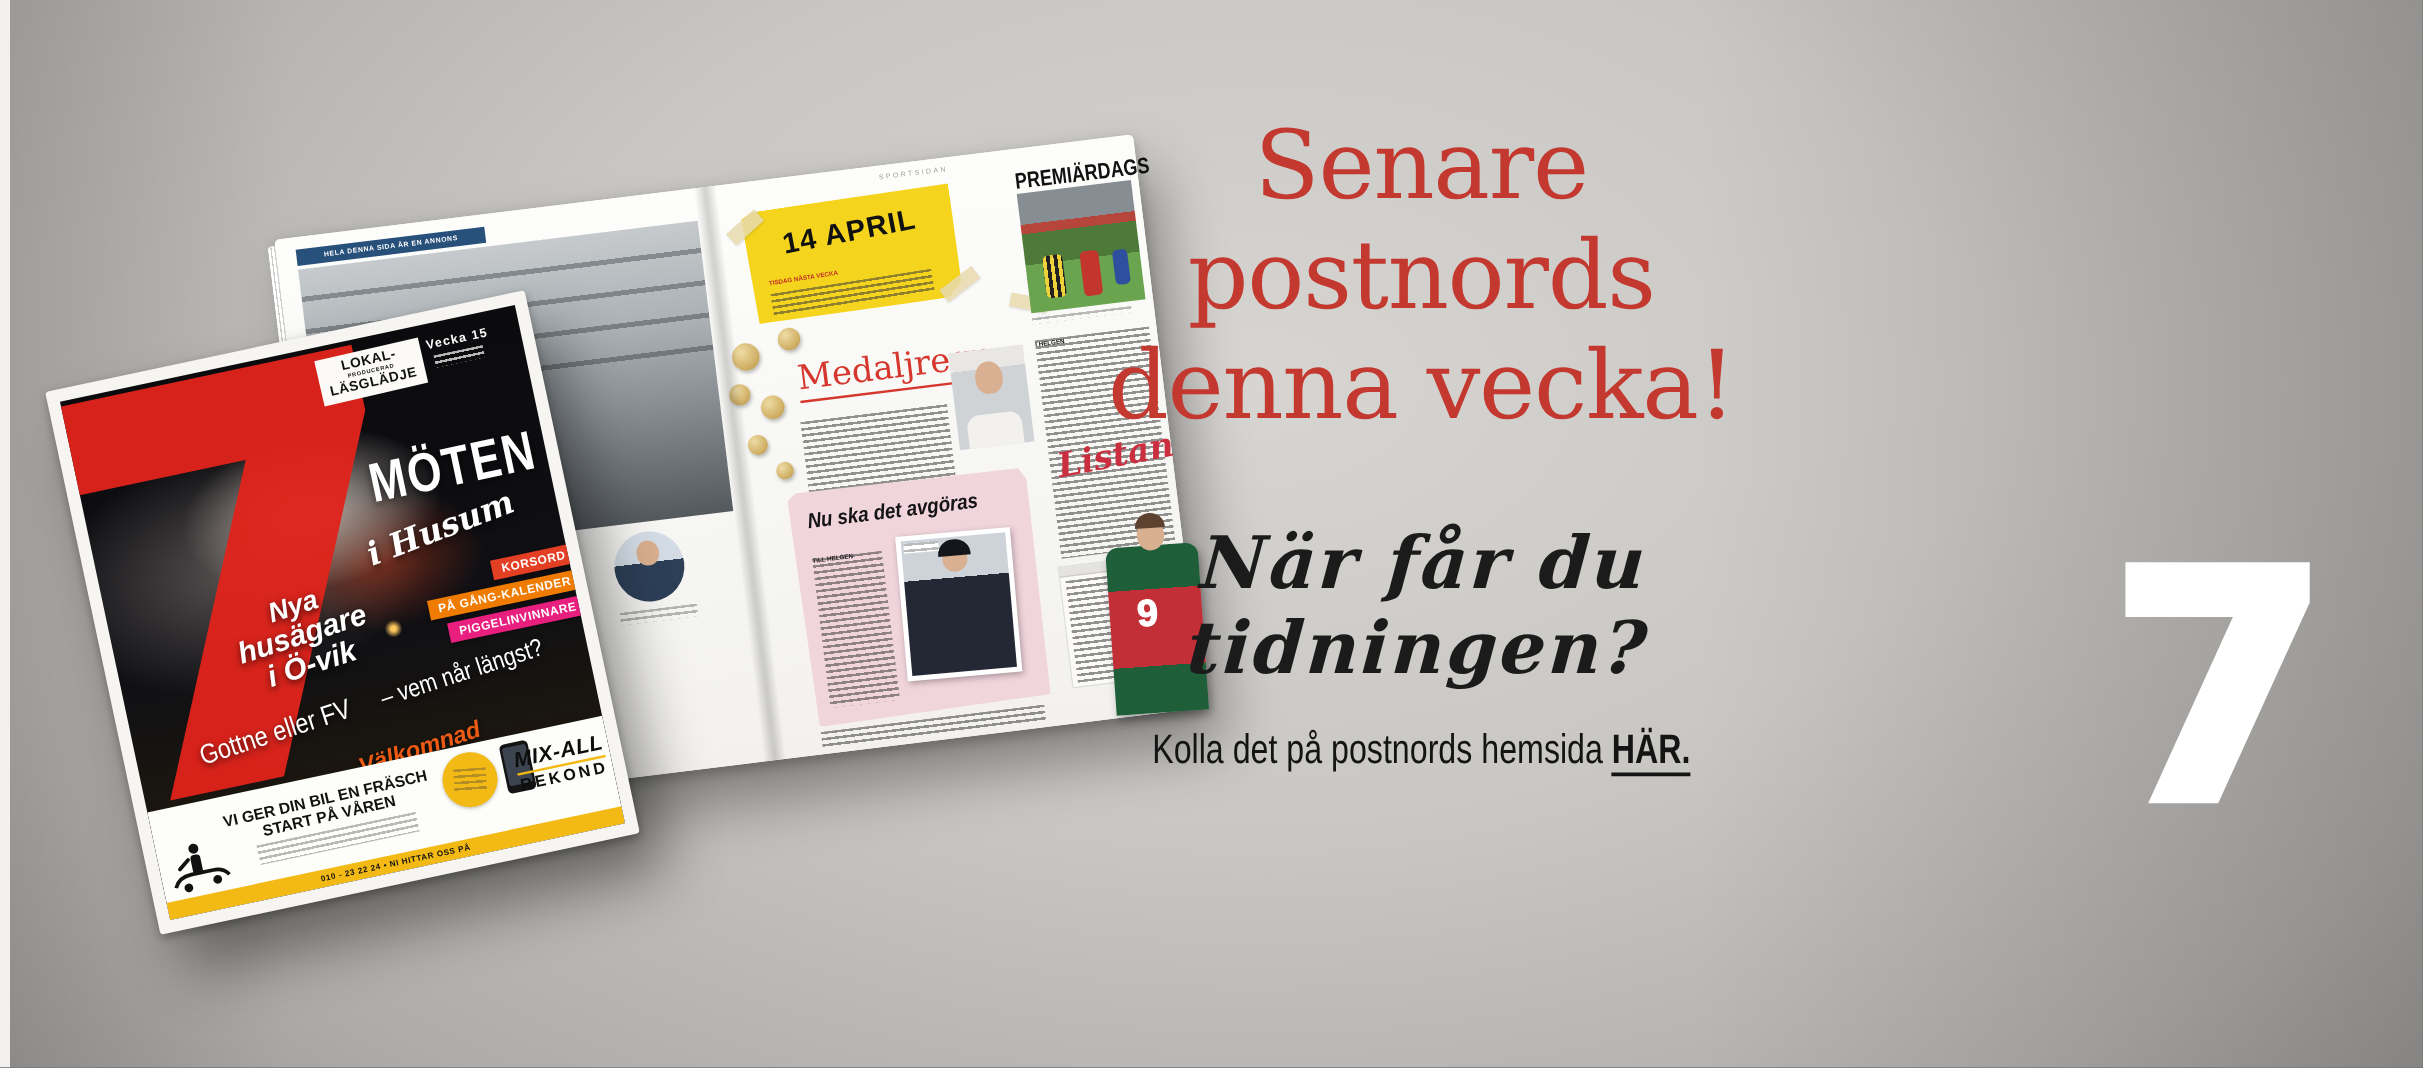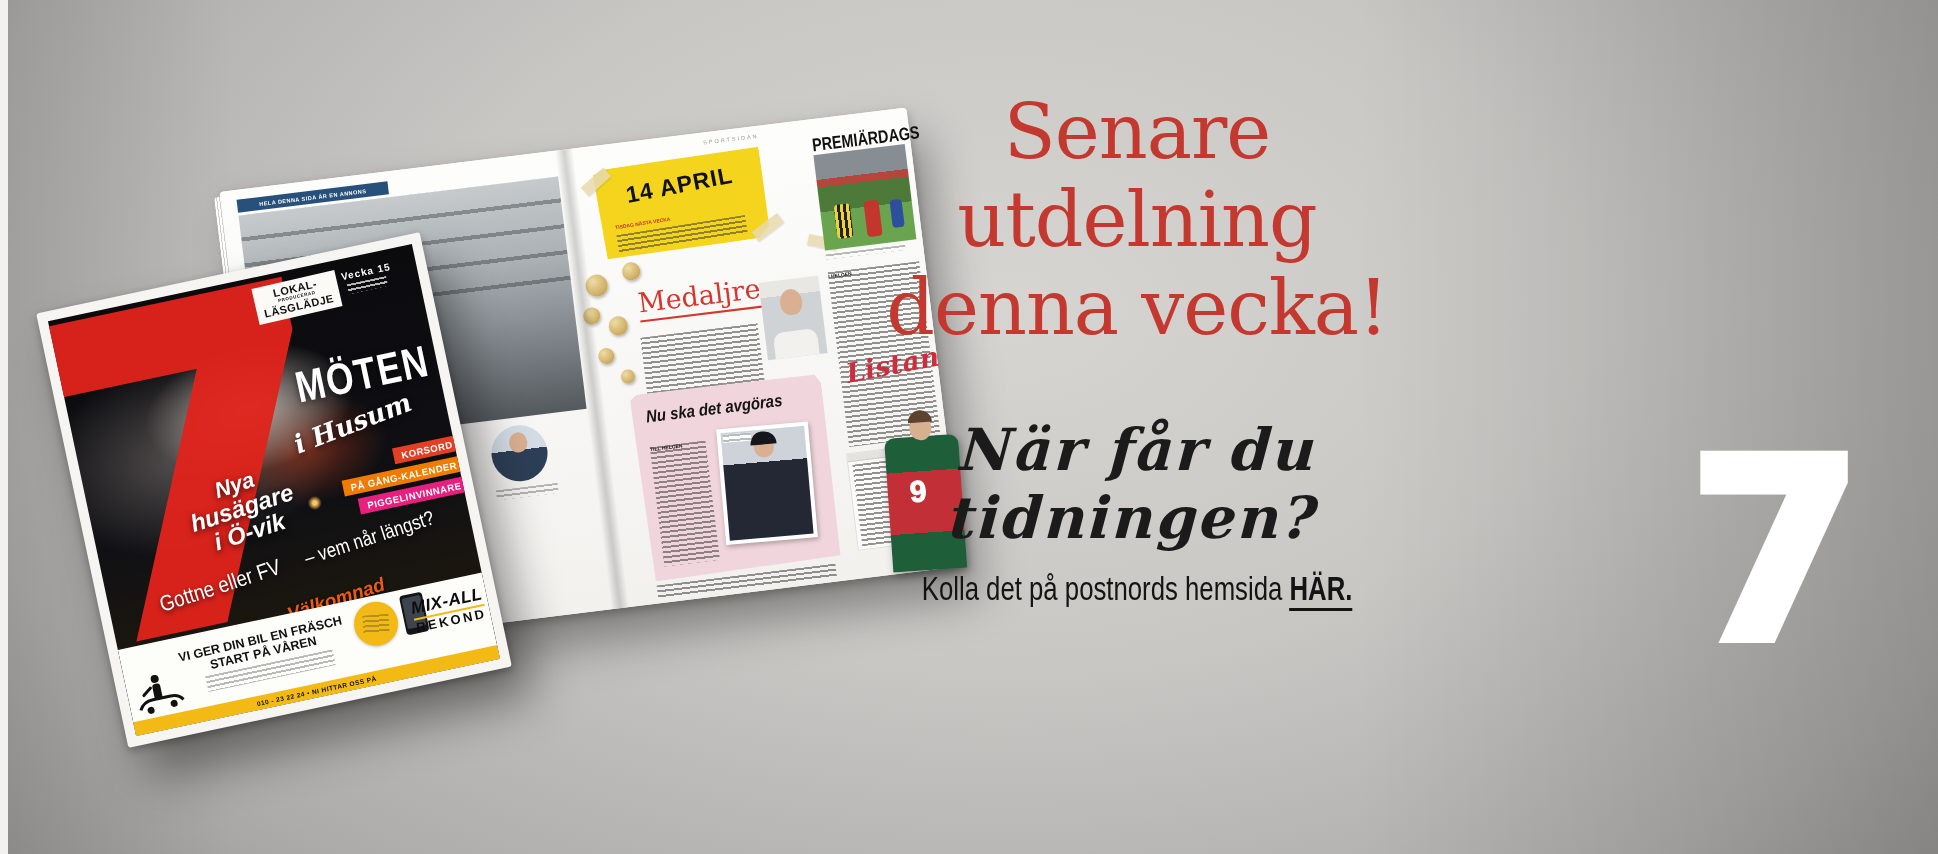--- a/index.html
+++ b/index.html
@@ -293,25 +293,25 @@
         </div>
         <div class="abs contact">
           <span>010 - 23 22 24  •  NI HITTAR OSS PÅ</span>
         </div>
       </div>
     </div>
   </div>
 
   <div class="abs msg">
     <div class="headline">
-      <div>Senare utdelning</div>
+      <div>Senare postnords</div>
       <div>denna vecka!</div>
     </div>
     <div style="margin-top:64px;">
       <span class="script" style="display:inline-block;">När får du tidningen?</span>
     </div>
-    <div class="cta" style="margin-top:18px;">
+    <div class="cta" style="margin-top:28px;">
       <span class="cond"><span>Kolla det på postnords hemsida </span><b>HÄR.</b></span>
     </div>
   </div>
 
   <div class="abs logo7">7</div>
 </div>
 
 </body></html>

